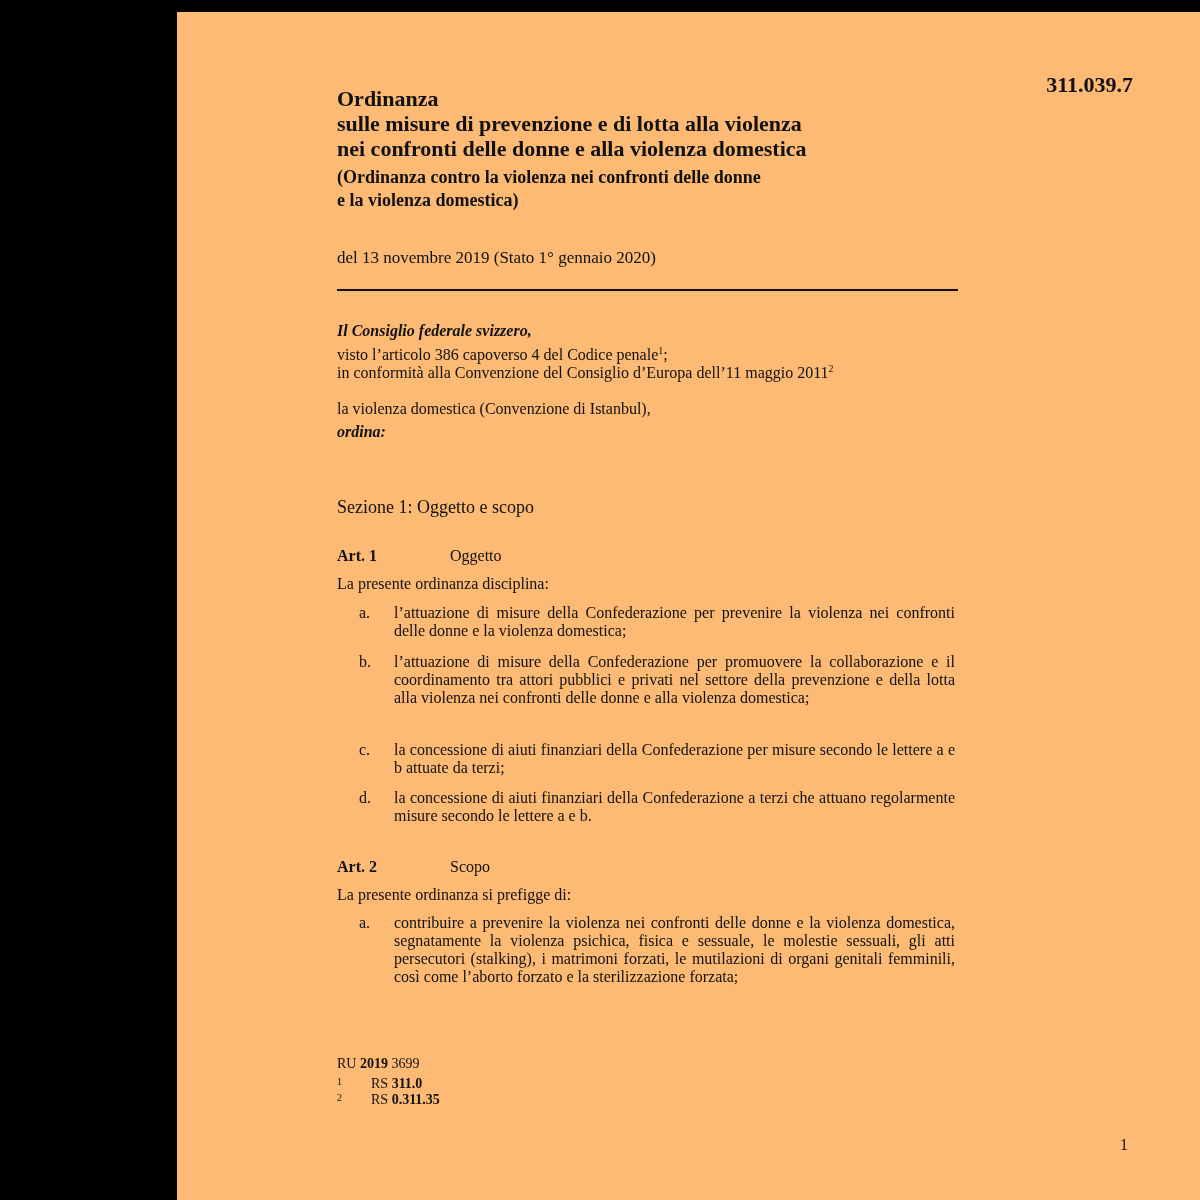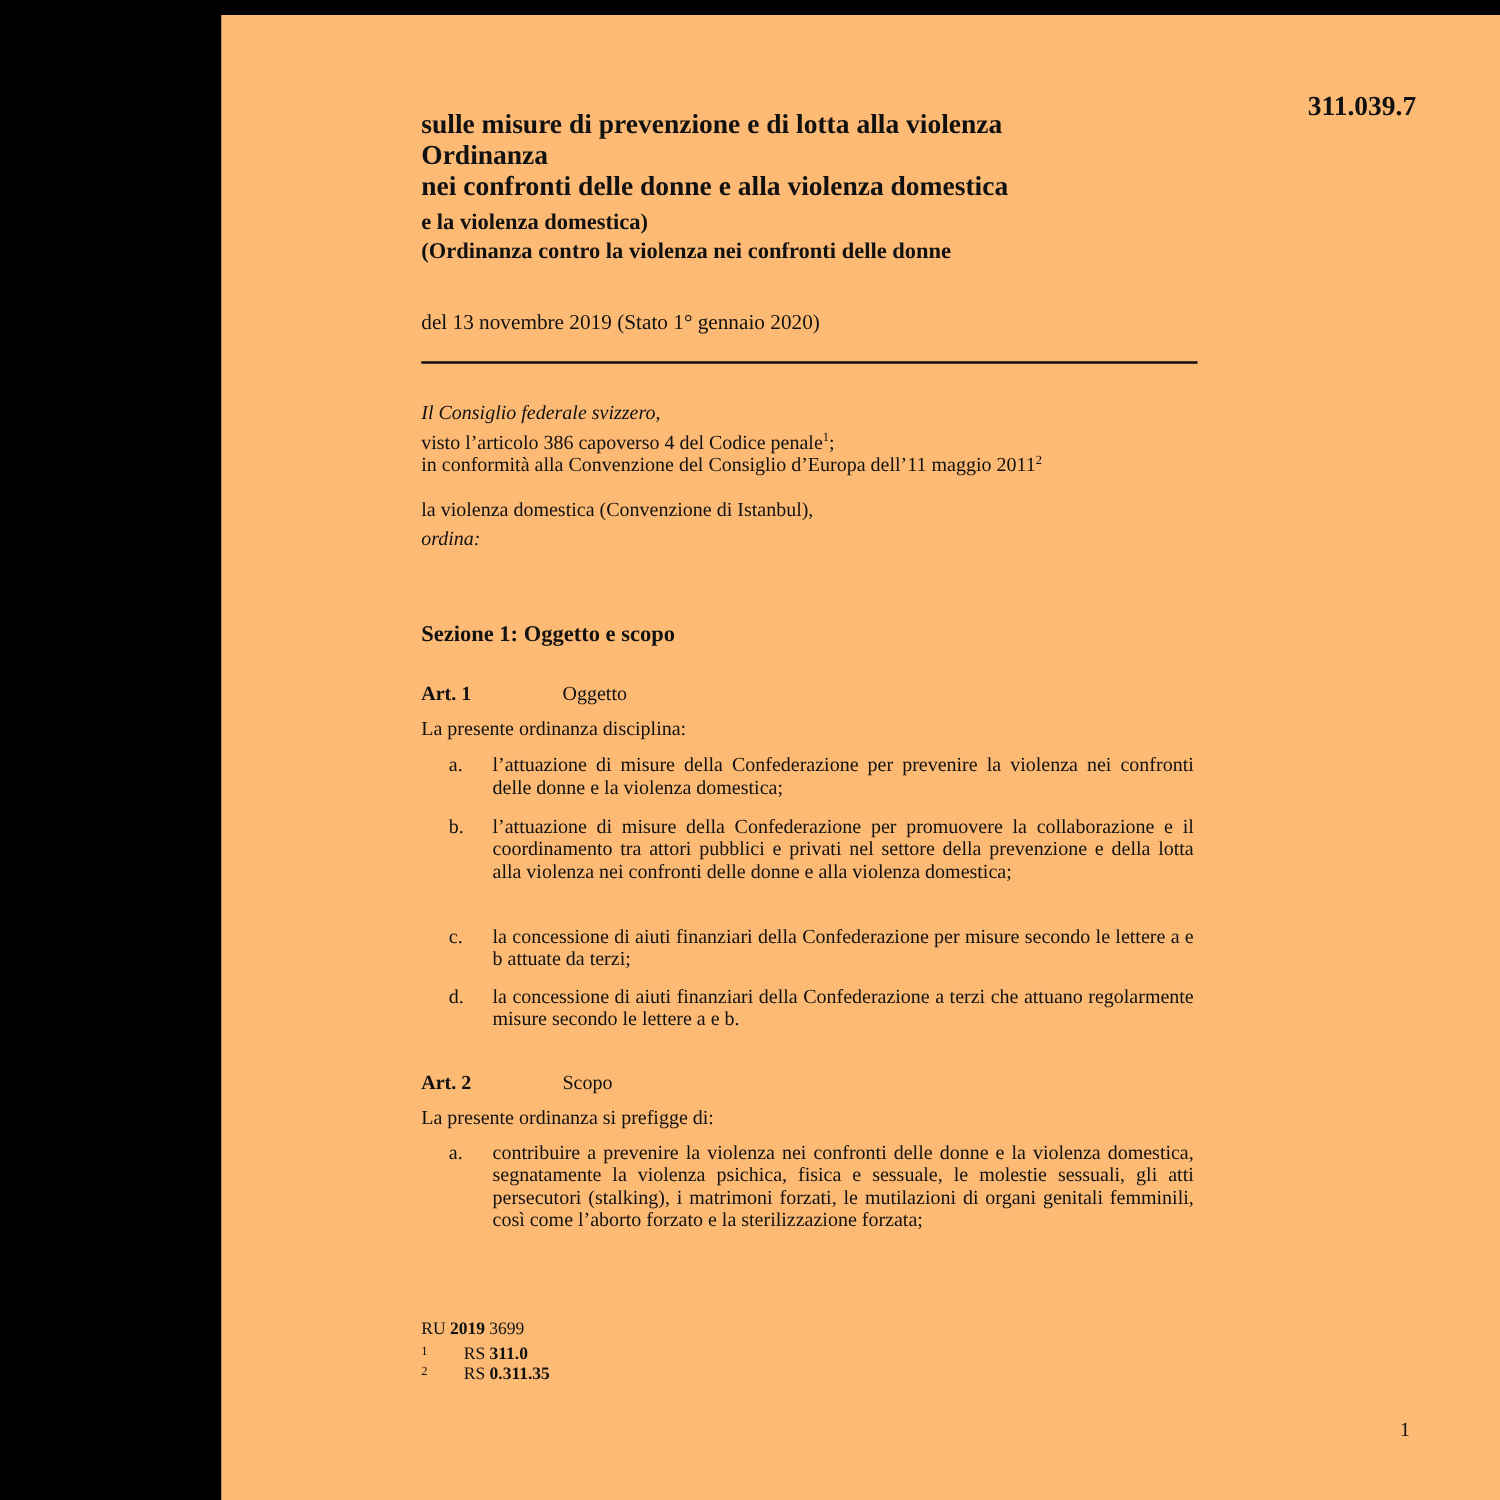--- a/index.html
+++ b/index.html
@@ -6,51 +6,51 @@
   body { width:1200px; height:1200px; background:#000; position:relative; overflow:hidden;
          font-family:"Liberation Serif", "DejaVu Serif", serif; color:#111; }
   .page { position:absolute; left:177px; top:12px; width:1023px; height:1200px; background:#fdba74; }
   .abs { position:absolute; }
   .docnum { right:67px; top:60px; font-size:22px; font-weight:bold; }
   .title { top:74px; left:160px; font-size:22px; font-weight:bold; line-height:25px; }
   .subtitle { top:154px; left:160px; font-size:18px; font-weight:bold; line-height:23px; }
   .date { top:236px; left:160px; font-size:17px; }
   .rule { top:277px; left:160px; width:621px; height:2px; background:#111; }
   .pre { left:160px; font-size:16px; line-height:18px; }
-  .italic { font-style:italic; }
+  .italic { font-style:italic;font-weight:bold; }
   sup { font-size:10px; vertical-align:6px; line-height:0; }
-  .section { top:485px; left:160px; font-size:18px; font-weight:bold; }
+  .section { top:485px; left:160px; font-size:18px; font-weight:normal; }
   .art { left:160px; font-size:16px; }
   .art .num { font-weight:bold; display:inline-block; width:113px; }
   .intro { left:160px; font-size:16px; }
   .item { left:160px; width:618px; font-size:16px; line-height:18px; }
   .item .letter { position:absolute; left:22px; top:0; }
   .item .text { margin-left:57px; text-align:justify; text-align-last:left; }
   .foot { left:160px; font-size:14px; line-height:16px; }
   .fn { left:160px; font-size:14px; line-height:16px; }
   .fn .n { font-size:10px; position:absolute; left:0; top:-2px; }
   .fn .t { position:absolute; left:34px; top:0; white-space:nowrap; }
   .pageno { right:72px; top:1124px; font-size:16px; }
 </style>
 </head>
 <body>
 
 <div class="page">
 
   <div class="abs docnum">311.039.7</div>
 
   <div class="abs title">
+    <div>Ordinanza</div>
     <div>sulle misure di prevenzione e di lotta alla violenza</div>
-    <div>Ordinanza</div>
     <div>nei confronti delle donne e alla violenza domestica</div>
   </div>
 
   <div class="abs subtitle">
+    <div>(Ordinanza contro la violenza nei confronti delle donne</div>
     <div>e la violenza domestica)</div>
-    <div>(Ordinanza contro la violenza nei confronti delle donne</div>
   </div>
 
   <div class="abs date">del 13 novembre 2019 (Stato 1° gennaio 2020)</div>
 
   <div class="abs rule"></div>
 
   <div class="abs pre italic" style="top:310px;">Il Consiglio federale svizzero,</div>
   <div class="abs pre" style="top:334px;"><span>visto l’articolo 386 capoverso 4 del Codice penale</span><sup>1</sup><span>;</span></div>
   <div class="abs pre" style="top:352px;"><span>in conformità alla Convenzione del Consiglio d’Europa dell’11 maggio 2011</span><sup>2</sup></div>
   <div class="abs pre" style="top:388px;">la violenza domestica (Convenzione di Istanbul),</div>

